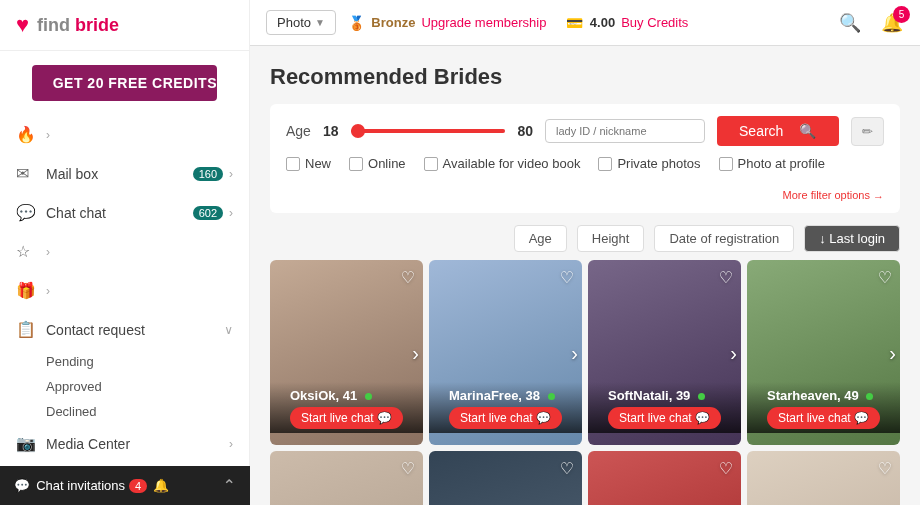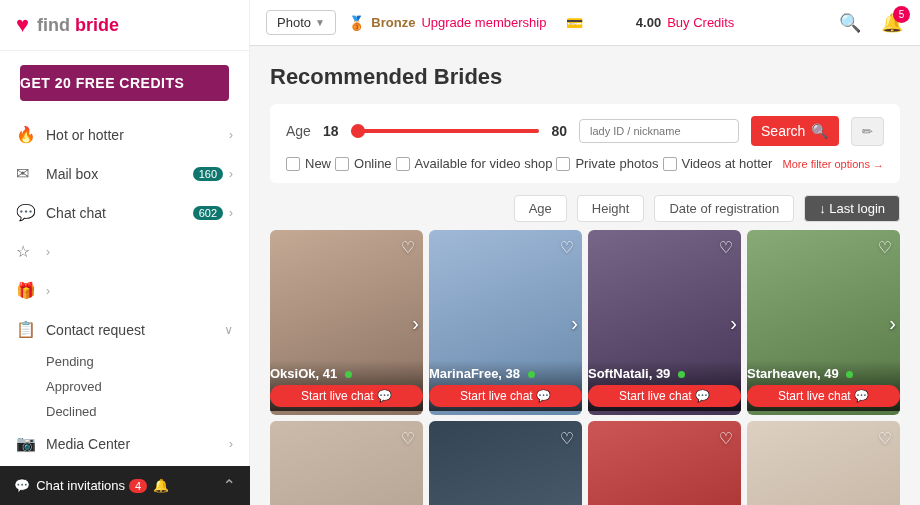--- a/index.html
+++ b/index.html
@@ -19,30 +19,30 @@
     .logo-area {
       padding: 12px 16px;
       display: flex;
       align-items: center;
       gap: 8px;
       border-bottom: 1px solid #eee;
     }
     .logo-icon { color: #e05; font-size: 22px; }
 
     .get-credits-btn {
-      margin: 14px 20px;
+      margin: 14px 32px;
       background: #8b1a5e;
       color: #fff;
       border: none;
       border-radius: 4px;
       padding: 10px 0;
       font-size: 14px;
       font-weight: bold;
       cursor: pointer;
-      text-align: left;
+      text-align: right;
       letter-spacing: 0.5px;
     }
 
     .nav-item {
       display: flex;
       align-items: center;
       padding: 10px 16px;
       cursor: pointer;
       color: #444;
       position: relative;
@@ -114,21 +114,21 @@
     }
     .bronze-label { color: #a07030; font-weight: bold; font-size: 13px; }
     .upgrade-link { color: #e05; font-size: 13px; cursor: pointer; text-decoration: none; }
     .credits-area {
       display: flex;
       align-items: center;
       gap: 6px;
       margin-left: 8px;
     }
     .credits-icon { font-size: 14px; }
-    .credits-value { font-weight: bold; color: #333; font-size: 13px; margin-left: 46px; }
+    .credits-value { font-weight: bold; color: #333; font-size: 13px; }
     .buy-credits-link { color: #e05; font-size: 13px; cursor: pointer; }
     .topbar-spacer { flex: 1; }
     .search-icon-btn { font-size: 18px; color: #555; cursor: pointer; margin-right: 8px; }
     .notif-btn {
       position: relative;
       font-size: 18px;
       color: #555;
       cursor: pointer;
     }
     .notif-badge {
@@ -200,39 +200,39 @@
       padding: 5px 10px;
       font-size: 11px;
       color: #aaa;
       width: 160px;
     }
     .search-btn {
       background: #e33;
       color: #fff;
       border: none;
       border-radius: 4px;
-      padding: 7px 10px;
+      padding: 7px 22px;
       font-size: 14px;
       cursor: pointer;
       display: flex;
       align-items: center;
-      gap: 6px;
+      gap: 16px;
     }
     .pencil-btn {
       background: #f0f0f0;
       border: 1px solid #ddd;
       border-radius: 4px;
       padding: 6px 10px;
       cursor: pointer;
       color: #888;
     }
     .checkboxes-row {
       display: flex;
       align-items: center;
-      gap: 4px;
+      gap: 18px;
       flex-wrap: wrap;
     }
     .checkbox-item {
       display: flex;
       align-items: center;
       gap: 5px;
       font-size: 13px;
       color: #444;
       cursor: pointer;
     }
@@ -292,22 +292,22 @@
       position: absolute;
       right: 4px; top: 50%;
       transform: translateY(-50%);
       color: #fff;
       font-size: 20px;
       cursor: pointer;
       text-shadow: 0 1px 3px rgba(0,0,0,0.5);
     }
     .profile-info {
       position: absolute;
-      bottom: 4px; left: 0; right: 0;
-      padding: 6px 0 4px;
+      bottom: 12px; left: 0; right: 0;
+      padding: 6px 20px 4px;
       background: linear-gradient(transparent, rgba(0,0,0,0.7));
       color: #fff;
     }
     .profile-name {
       font-size: 13px;
       font-weight: bold;
     }
     .online-dot {
       display: inline-block;
       width: 7px; height: 7px;
@@ -380,21 +380,20 @@
       <span style="font-size:18px; font-weight:bold; color:#333;">
         <span style="color:#888;">find</span>
         <span style="color:#e00055;">bride</span>
       </span>
     </div>
 
     <button class="get-credits-btn">GET 20 FREE CREDITS</button>
 
     <div class="nav-item">
       <span class="nav-icon">🔥</span>
-      <span class="nav-label">Hot or hotter</span>
       <span class="nav-arrow">›</span>
     </div>
 
     <div class="nav-item">
       <span class="nav-icon">✉</span>
       <span class="nav-label">Mail box</span>
       <span class="nav-badge">160</span>
       <span class="nav-arrow">›</span>
     </div>
 
@@ -495,29 +494,29 @@
         <label class="checkbox-item">
           <div class="checkbox-box"></div>
           <span>New</span>
         </label>
         <label class="checkbox-item">
           <div class="checkbox-box"></div>
           <span>Online</span>
         </label>
         <label class="checkbox-item">
           <div class="checkbox-box"></div>
-          <span>Available for video shop</span>
+          <span>Available for video book</span>
         </label>
         <label class="checkbox-item">
           <div class="checkbox-box"></div>
           <span>Private photos</span>
         </label>
         <label class="checkbox-item">
           <div class="checkbox-box"></div>
-          <span>Videos at hotter</span>
+          <span>Photo at profile</span>
         </label>
         <span class="more-filters">More filter options →</span>
       </div>
     </div>
 
     <div class="sort-row">
       <button class="sort-btn">Age</button>
       <button class="sort-btn">Height</button>
       <button class="sort-btn">Date of registration</button>
       <button class="sort-btn active">↓ Last login</button>

